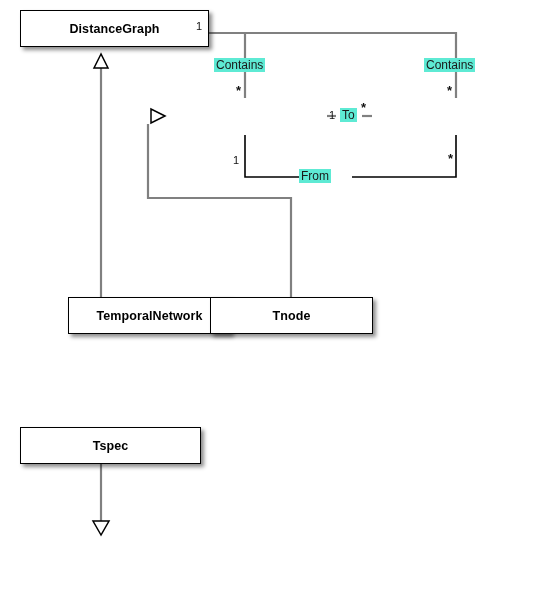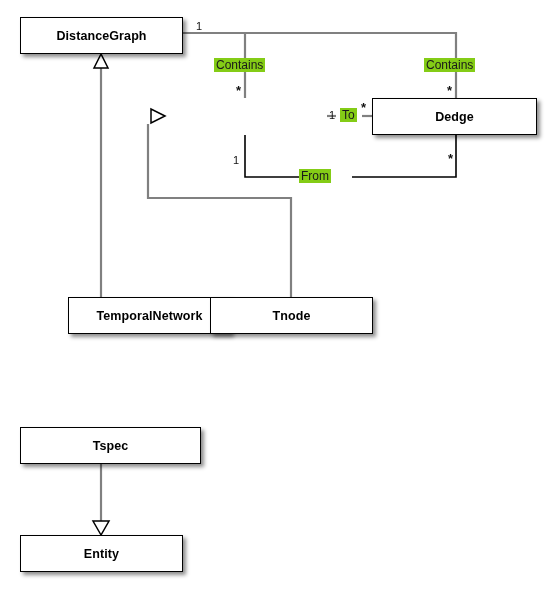--- a/index.html
+++ b/index.html
@@ -42,21 +42,21 @@
     font-weight: bold;
     color: #000000;
     letter-spacing: 0.1px;
     white-space: nowrap;
   }
   .edge-label {
     position: absolute;
     font-family: "Liberation Sans", sans-serif;
     font-size: 12px;
     color: #1a1a1a;
-    background: #84cc16;
+    background: #5eead4;
     white-space: nowrap;
     z-index: 4;
     padding: 0 2px;
   }
   .mult-label {
     position: absolute;
     font-family: "Liberation Sans", sans-serif;
     font-size: 11px;
     color: #111111;
     background: transparent;
@@ -104,44 +104,38 @@
       <polygon points="165,116 151,109 151,123" fill="#ffffff" stroke="#000000" stroke-width="1.5"></polygon>
     </g>
 
     <g>
       <path d="M 101 464 L 101 521" fill="none" stroke="#808080" stroke-width="2.2"></path>
       <polygon points="101,535 93,521 109,521" fill="#ffffff" stroke="#000000" stroke-width="1.5"></polygon>
     </g>
 
   </svg>
 
-  <div class="uml-class" style="left:20px; top:17px; width:163px; height:37px;">
+  <div class="uml-class" style="left:20px; top:10px; width:189px; height:37px;">
     <span class="cname">DistanceGraph</span>
   </div>
 
 
-  <div class="uml-class" style="left:372px; top:98px; width:165px; height:37px;">
-    <span class="cname">Dedge</span>
-  </div>
 
   <div class="uml-class" style="left:20px; top:297px; width:163px; height:37px;margin-left:48px;">
     <span class="cname">TemporalNetwork</span>
   </div>
 
   <div class="uml-class" style="left:210px; top:297px; width:163px; height:37px;">
     <span class="cname">Tnode</span>
   </div>
 
   <div class="uml-class" style="left:20px; top:427px; width:181px; height:37px;">
     <span class="cname">Tspec</span>
   </div>
 
-  <div class="uml-class" style="left:20px; top:535px; width:163px; height:37px;">
-    <span class="cname">Entity</span>
-  </div>
 
   <div class="edge-label" style="left:214px; top:58px;">Contains</div>
 
   <div class="edge-label" style="left:424px; top:58px;">Contains</div>
 
   <div class="edge-label" style="left:340px; top:108px;">To</div>
 
   <div class="edge-label" style="left:299px; top:169px;">From</div>
 
   <div class="mult-label" style="left:196px; top:21px;">1</div>

